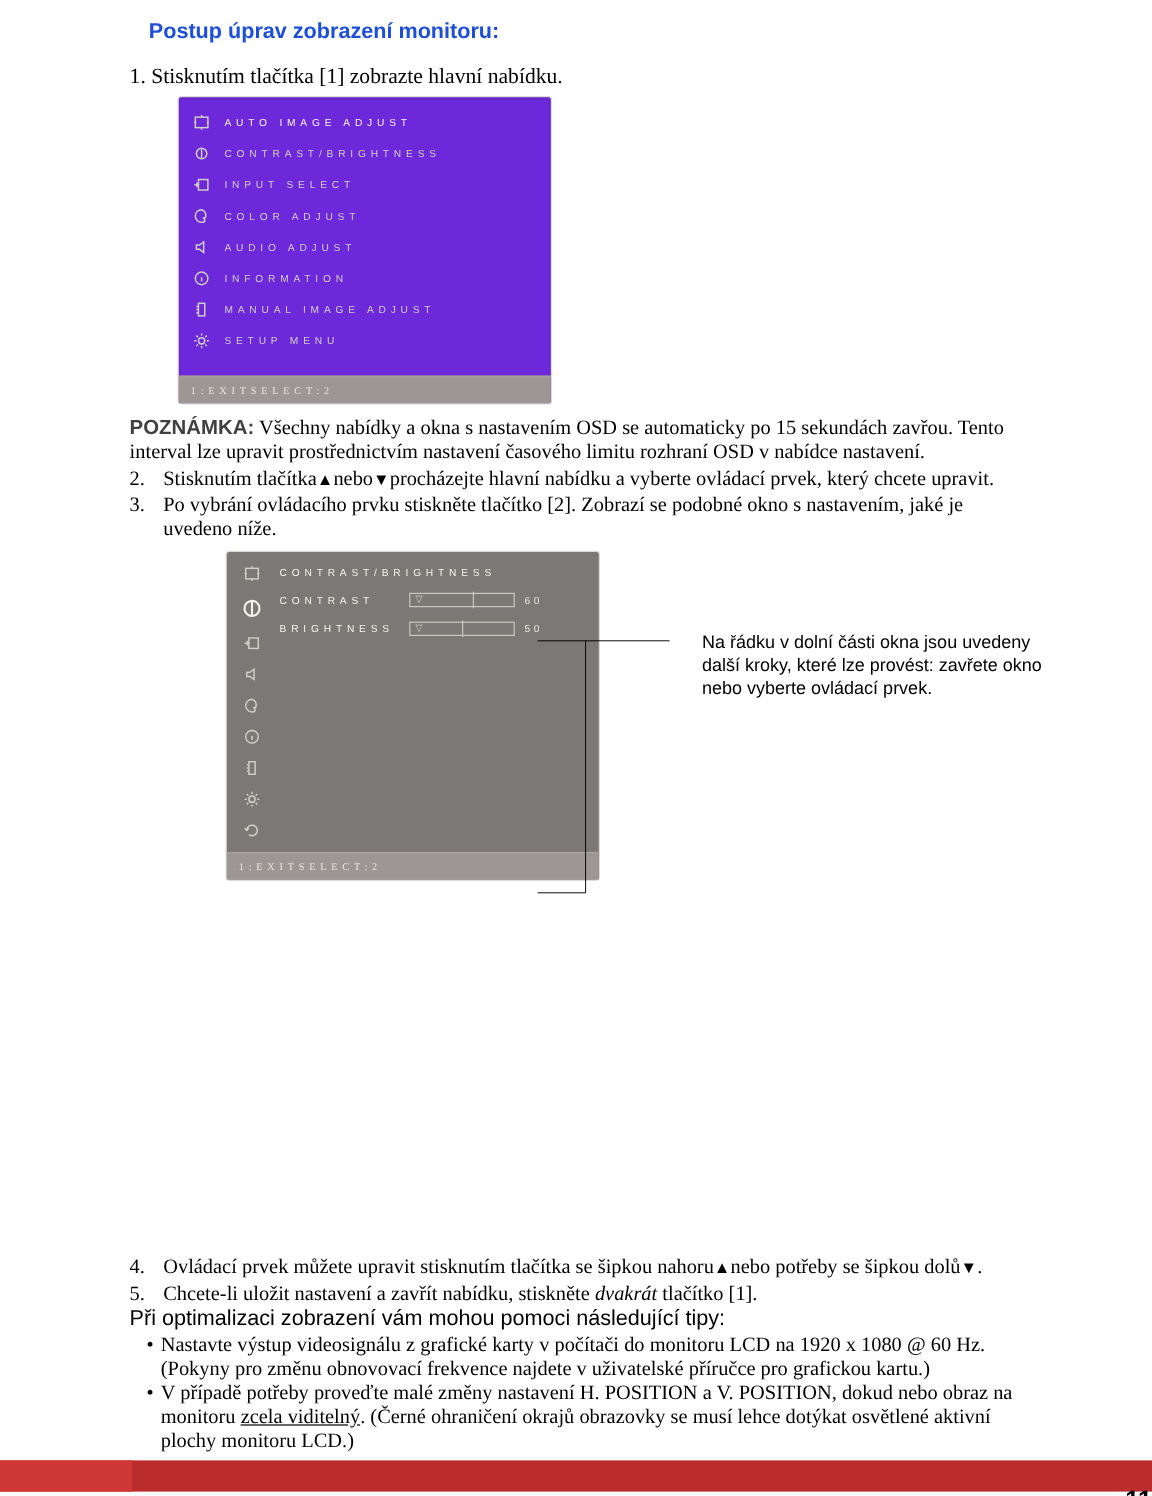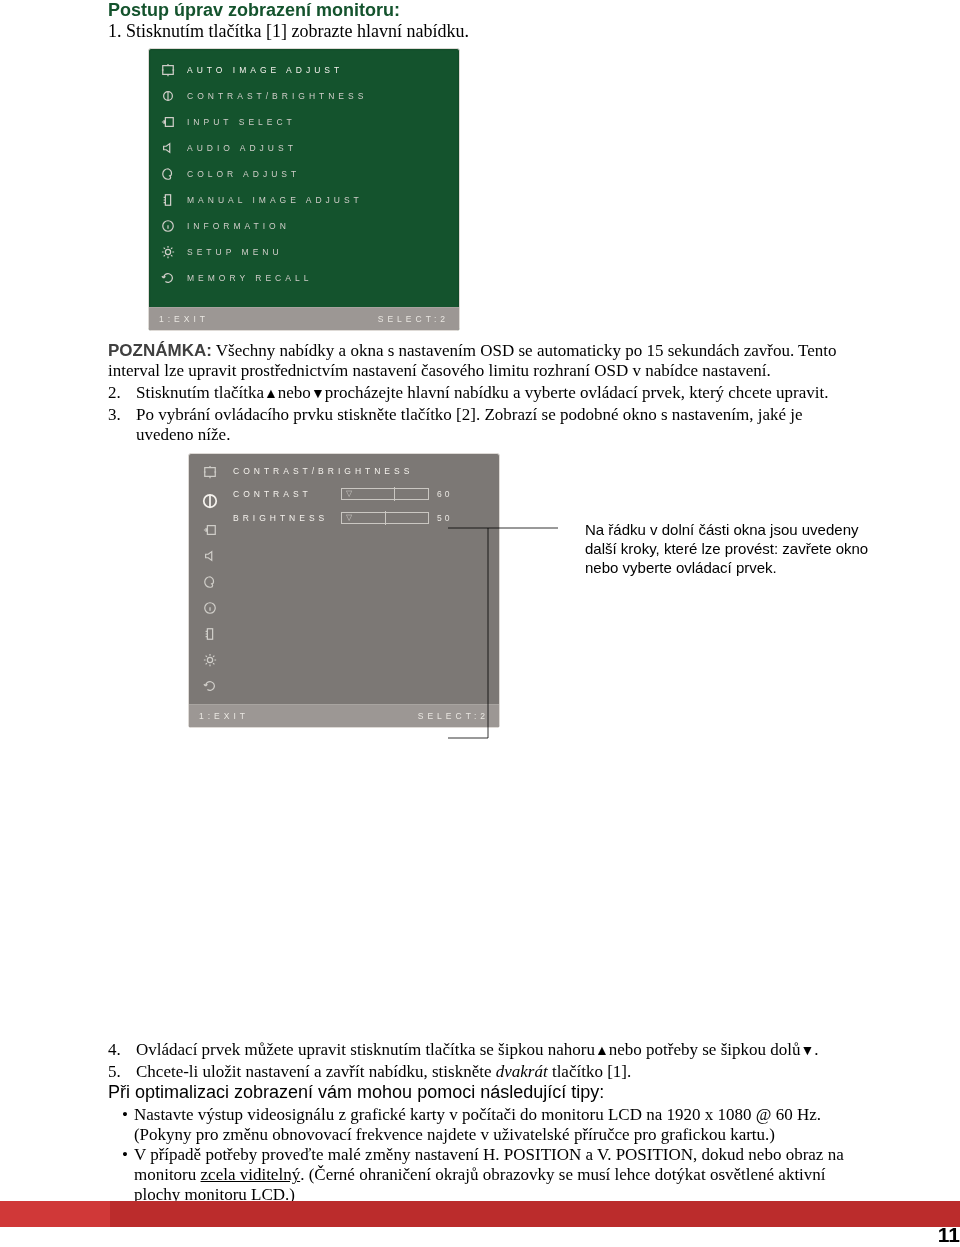--- a/index.html
+++ b/index.html
@@ -11,35 +11,35 @@
     background: #fff;
   }
   .page {
     width: 960px;
     min-height: 1247px;
     box-sizing: border-box;
     padding: 0 110px 0 108px;
     position: relative;
   }
   .title {
-    color: #14532d;
+    color: #1d4ed8;
     font-family: Arial, sans-serif;
     font-weight: bold;
     font-size: 18px;
-    margin: 0;
+    margin: 16px;
     padding-top: 0;
   }
   .step1 {
     font-size: 18px;
     margin-top: 0;
   }
   
   .osd {
     width: 310px;
-    background: #14532d;
+    background: #6d28d9;
     border: 1px solid #dedad6;
     border-radius: 3px;
     margin: 6px 0 0 40px;
     box-shadow: inset 0 0 2px rgba(0,0,0,0.3);
   }
   .osd-body {
     padding: 8px 10px 16px 10px;
   }
   .osd-item {
     display: flex;
@@ -68,23 +68,23 @@
     letter-spacing: 4px;
   }
   .osd-label.bright {
     color: #f5f2ed;
   }
   .osd-footer {
     background: #9c9794;
     border-top: 1px solid #a8a4a0;
     padding: 6px 10px;
     display: flex;
-    justify-content: space-between;
+    justify-content: flex-start;
     color: #eae7e2;
-    font-family: Liberation Sans, sans-serif;
+    font-family: Liberation Serif, serif;
     font-size: 8.5px;
     letter-spacing: 4px;
   }
   .note-line {
     margin-top: 10px;
   }
   .note-label {
     color: #404040;
     font-family: Arial, sans-serif;
     font-weight: bold;
@@ -291,67 +291,59 @@
             <svg viewBox="0 0 16 16">
               <rect x="5" y="3" width="9" height="10"></rect>
               <path d="M1 8h4M3 6l2 2-2 2"></path>
             </svg>
           </span>
         <span class="osd-label">INPUT SELECT</span>
       </div>
       <div class="osd-item">
         <span class="osd-icon">
             <svg viewBox="0 0 16 16">
+              <path d="M8 2a6 6 0 1 0 0 12h1a2 2 0 0 0 0-4h1a2 2 0 0 0 2-2 6 6 0 0 0-4-6z"></path>
+            </svg>
+          </span>
+        <span class="osd-label">COLOR ADJUST</span>
+      </div>
+      <div class="osd-item">
+        <span class="osd-icon">
+            <svg viewBox="0 0 16 16">
               <path d="M3 6v4h3l4 3V3L6 6z"></path>
             </svg>
           </span>
         <span class="osd-label">AUDIO ADJUST</span>
       </div>
       <div class="osd-item">
         <span class="osd-icon">
             <svg viewBox="0 0 16 16">
-              <path d="M8 2a6 6 0 1 0 0 12h1a2 2 0 0 0 0-4h1a2 2 0 0 0 2-2 6 6 0 0 0-4-6z"></path>
-            </svg>
-          </span>
-        <span class="osd-label">COLOR ADJUST</span>
+              <circle cx="8" cy="8" r="6"></circle>
+              <path d="M8 5v0M8 7v4"></path>
+            </svg>
+          </span>
+        <span class="osd-label">INFORMATION</span>
       </div>
       <div class="osd-item">
         <span class="osd-icon">
             <svg viewBox="0 0 16 16">
               <rect x="5" y="2" width="6" height="12"></rect>
               <path d="M3 5h2M3 8h2M3 11h2"></path>
             </svg>
           </span>
         <span class="osd-label">MANUAL IMAGE ADJUST</span>
       </div>
       <div class="osd-item">
         <span class="osd-icon">
             <svg viewBox="0 0 16 16">
-              <circle cx="8" cy="8" r="6"></circle>
-              <path d="M8 5v0M8 7v4"></path>
-            </svg>
-          </span>
-        <span class="osd-label">INFORMATION</span>
-      </div>
-      <div class="osd-item">
-        <span class="osd-icon">
-            <svg viewBox="0 0 16 16">
               <circle cx="8" cy="8" r="3"></circle>
               <path d="M8 1v2M8 13v2M1 8h2M13 8h2M3 3l1.5 1.5M11.5 11.5L13 13M13 3l-1.5 1.5M4.5 11.5L3 13"></path>
             </svg>
           </span>
         <span class="osd-label">SETUP MENU</span>
-      </div>
-      <div class="osd-item">
-        <span class="osd-icon">
-            <svg viewBox="0 0 16 16">
-              <path d="M3 8a5 5 0 1 1 2 4M3 8l-2-2M3 8l2-2"></path>
-            </svg>
-          </span>
-        <span class="osd-label">MEMORY RECALL</span>
       </div>
     </div>
     <div class="osd-footer">
       <span>1:EXIT</span>
       <span>SELECT:2</span>
     </div>
   </div>
 
   <div class="note-line">
     <span class="note-label">POZNÁMKA:</span><span> Všechny nabídky a okna s nastavením OSD se automaticky po 15 sekundách zavřou. Tento interval lze upravit prostřednictvím nastavení časového limitu rozhraní OSD v nabídce nastavení.</span>

